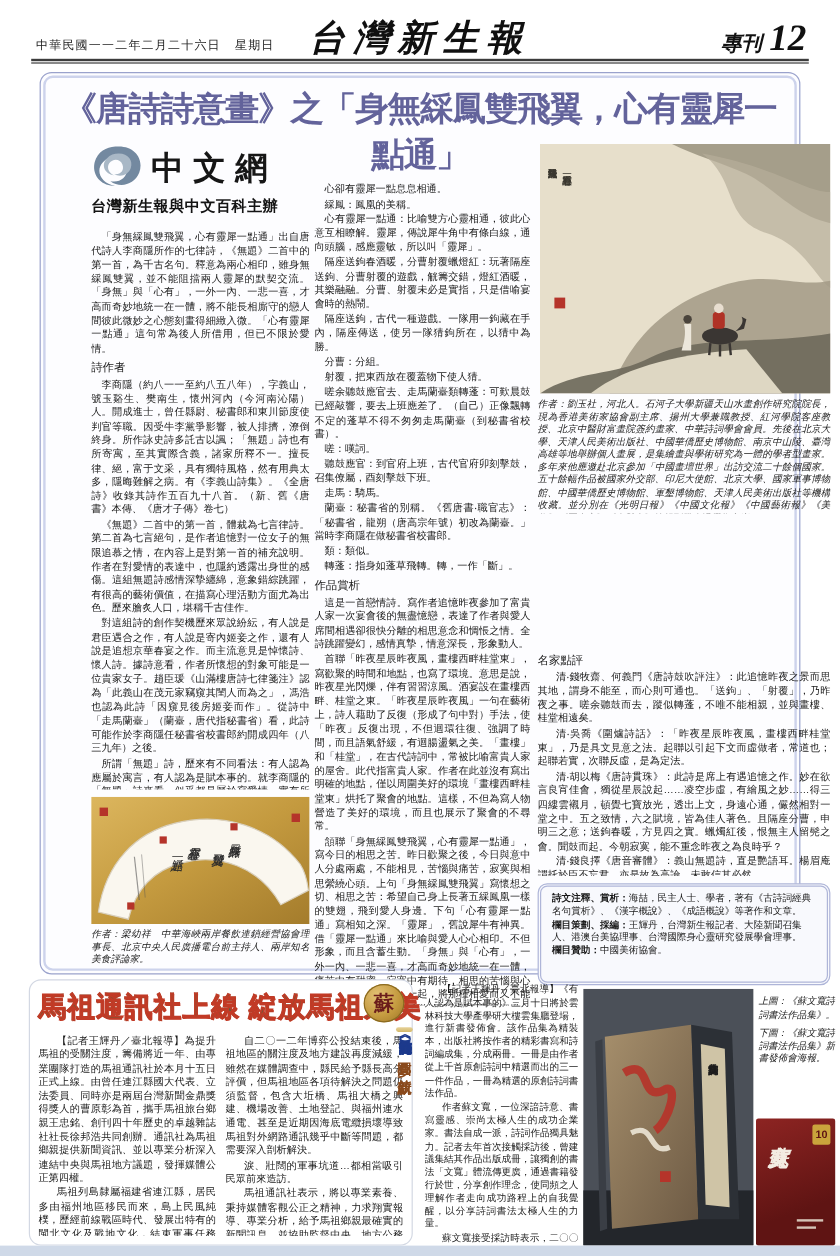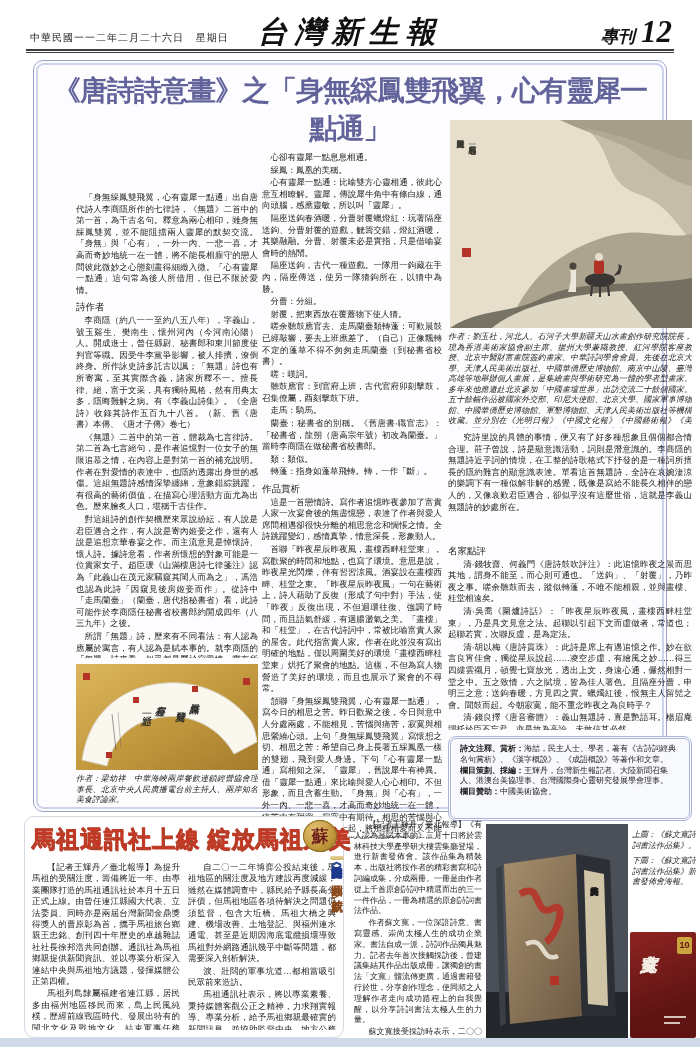--- a/index.html
+++ b/index.html
@@ -101,20 +101,28 @@
   <div class="pageno">
     <span class="sec">專刊</span><span class="num">12</span>
   </div>
   <div class="header-rule"></div>
 
   <div class="main-box">
       <div class="inner"></div>
     </div>
   <div class="headline">《唐詩詩意畫》之「身無綵鳳雙飛翼，心有靈犀一點通」</div>
 
+  <div class="logo-block">
+    <svg width="46" height="40" viewBox="0 0 46 40">
+      <path d="M23,2 C37,2 44,13 40,24 C36,34 24,37 16,31 C25,33 32,26 29,18 C26,10 16,9 10,15 C3,22 8,33 20,35 C6,35 -1,23 4,12 C8,4 15,2 23,2 Z" fill="#7389a0"></path>
+      <path d="M23,8 C31,8 35,14 33,20 C31,26 24,28 19,25 C24,26 28,22 26,17 C24,12 18,12 15,16 C13,19 14,24 19,26 C11,25 8,17 13,12 C16,9 19,8 23,8 Z" fill="#a9b8c6"></path>
+    </svg>
+    <div class="logo-title">中文網</div>
+    <div class="logo-sub">台灣新生報與中文百科主辦</div>
+  </div>
 
   <div class="col col1 gloss">
     <div class="para">「身無綵鳳雙飛翼，心有靈犀一點通」出自唐代詩人李商隱所作的七律詩，《無題》二首中的第一首，為千古名句。釋意為兩心相印，雖身無綵鳳雙翼，並不能阻擋兩人靈犀的默契交流。「身無」與「心有」，一外一內、一悲一喜，才高而奇妙地統一在一體，將不能長相廝守的戀人間彼此微妙之心態刻畫得細緻入微。「心有靈犀一點通」這句常為後人所借用，但已不限於愛情。</div>
     <div class="h">詩作者</div>
     <div class="para">李商隱（約八一一至約八五八年），字義山，號玉谿生、樊南生，懷州河內（今河南沁陽）人。開成進士，曾任縣尉、秘書郎和東川節度使判官等職。因受牛李黨爭影響，被人排擠，潦倒終身。所作詠史詩多託古以諷；「無題」詩也有所寄寓，至其實際含義，諸家所釋不一。擅長律、絕，富于文采，具有獨特風格，然有用典太多，隱晦難解之病。有《李義山詩集》。《全唐詩》收錄其詩作五百九十八首。（新、舊《唐書》本傳、《唐才子傳》卷七）</div>
     <div class="para">《無題》二首中的第一首，體裁為七言律詩。第二首為七言絕句，是作者追憶對一位女子的無限追慕之情，在內容上是對第一首的補充說明。作者在對愛情的表達中，也隱約透露出身世的感傷。這組無題詩感情深摯纏綿，意象錯綜跳躍，有很高的藝術價值，在描寫心理活動方面尤為出色。歷來膾炙人口，堪稱千古佳作。</div>
     <div class="para">對這組詩的創作契機歷來眾說紛紜，有人說是君臣遇合之作，有人說是寄內姬妾之作，還有人說是追想京華春宴之作。而主流意見是悼懷詩、懷人詩。據詩意看，作者所懷想的對象可能是一位貴家女子。趙臣瑗《山滿樓唐詩七律箋注》認為「此義山在茂元家竊窺其閨人而為之」，馮浩也認為此詩「因窺見後房姬妾而作」。從詩中「走馬蘭臺」（蘭臺，唐代指秘書省）看，此詩可能作於李商隱任秘書省校書郎約開成四年（八三九年）之後。</div>
     <div class="para">所謂「無題」詩，歷來有不同看法：有人認為應屬於寓言，有人認為是賦本事的。就李商隱的「無題」詩來看，似乎都是屬於寫愛情，實有所指，只是不便說出而已。</div>
 
   </div>
@@ -188,23 +196,20 @@
       <line x1="150" y1="167" x2="150" y2="177" stroke="#3a3633" stroke-width="2"></line>
       <line x1="158" y1="166" x2="159" y2="176" stroke="#3a3633" stroke-width="2"></line>
       <rect x="144" y="140" width="10" height="14" rx="3" fill="#b03226"></rect>
       <circle cx="149" cy="137" r="4" fill="#e8ded0"></circle>
       <path d="M120,150 C122,158 120,166 118,172 L126,172 C126,164 126,156 126,150 Z" fill="#ece7db"></path>
       <circle cx="123" cy="146" r="3.5" fill="#4a443c"></circle>
     </svg>
   </div>
   <div class="painting-caption caption">作者：劉玉社，河北人。石河子大學新疆天山水畫創作研究院院長，現為香港美術家協會副主席、揚州大學兼職教授、紅河學院客座教授、北京中醫財富畫院簽約畫家、中華詩詞學會會員。先後在北京大學、天津人民美術出版社、中國華僑歷史博物館、南京中山陵、臺灣高雄等地舉辦個人畫展，是集繪畫與學術研究為一體的學者型畫家。多年來他應邀赴北京參加「中國畫壇世界」出訪交流二十餘個國家。五十餘幅作品被國家外交部、印尼大使館、北京大學、國家軍事博物館、中國華僑歷史博物館、軍墾博物館、天津人民美術出版社等機構收藏。並分別在《光明日報》《中國文化報》《中國藝術報》《美術》《國畫家》《書與畫》等報刊發表過學術文章。</div>
 
-  <div class="col col3-para">
-    <div class="para">究詩里說的具體的事情，便又有了好多種想象且個個都合情合理。莊子曾說，詩是顯意識活動，詞則是潛意識的。李商隱的無題詩近乎詞的情境，在工整的詩歌格式下抒發的是一種詞所擅長的隱約難言的顯意識表達。單看這首無題詩，全詩在哀婉淒涼的樂調下有一種似解非解的感覺，既像是寫給不能長久相伴的戀人的，又像哀歎君臣遇合，卻似乎沒有這麼世俗，這就是李義山無題詩的妙處所在。</div>
-  </div>
   <div class="col col3-comments">
     <div class="h">名家點評</div>
     <div>
         <div class="para">清‧錢牧齋、何義門《唐詩鼓吹評注》：此追憶昨夜之景而思其地，謂身不能至，而心則可通也。「送鉤」、「射覆」，乃昨夜之事。嗟余聽鼓而去，蹤似轉蓬，不唯不能相親，並與畫樓、桂堂相遠矣。</div>
         <div class="para">清‧吳喬《圍爐詩話》：「昨夜星辰昨夜風，畫樓西畔桂堂東」，乃是具文見意之法。起聯以引起下文而虛做者，常道也；起聯若實，次聯反虛，是為定法。</div>
         <div class="para">清‧胡以梅《唐詩貫珠》：此詩是席上有遇追憶之作。妙在欲言良宵佳會，獨從星辰說起……凌空步虛，有繪風之妙……得三四縷雲襯月，頓覺七寶放光，透出上文，身遠心通，儼然相對一堂之中。五之致情，六之賦境，皆為佳人著色。且隔座分曹，申明三之意；送鉤春暖，方見四之實。蠟燭紅後，恨無主人留髡之會。聞鼓而起。今朝寂寞，能不重念昨夜之為良時乎？</div>
         <div class="para">清‧錢良擇《唐音審體》：義山無題詩，直是艷語耳。楊眉庵謂托於臣不忘君，亦是故為高論，未敢信其必然。</div>
       </div>
   </div>
 

